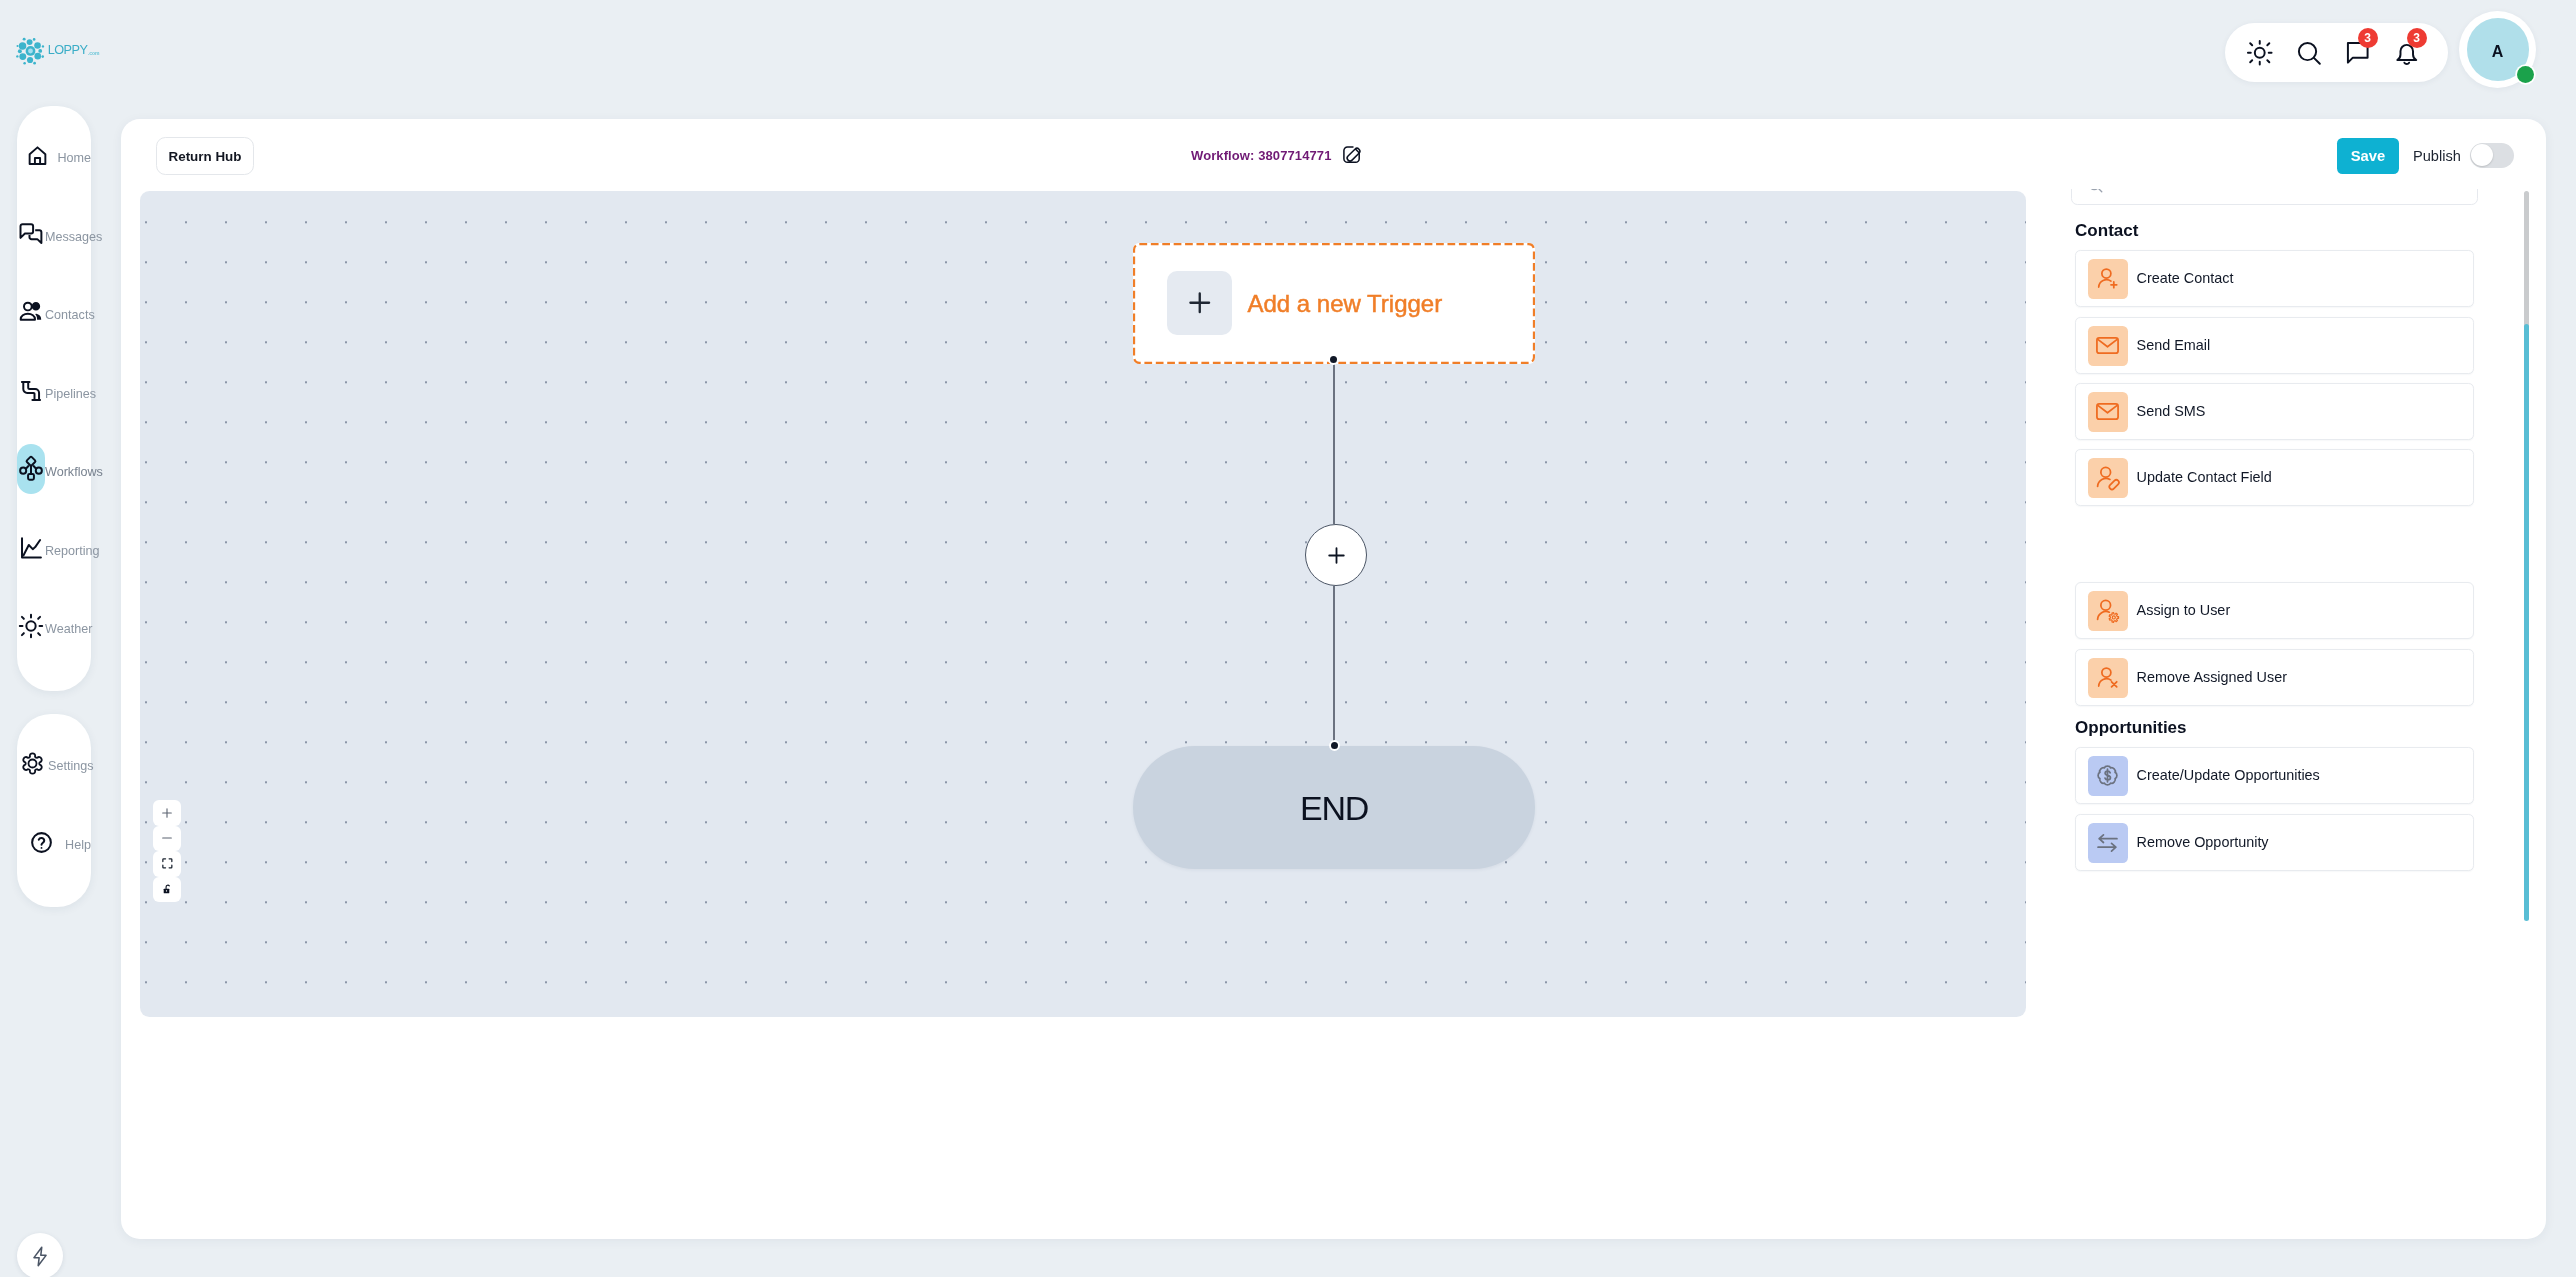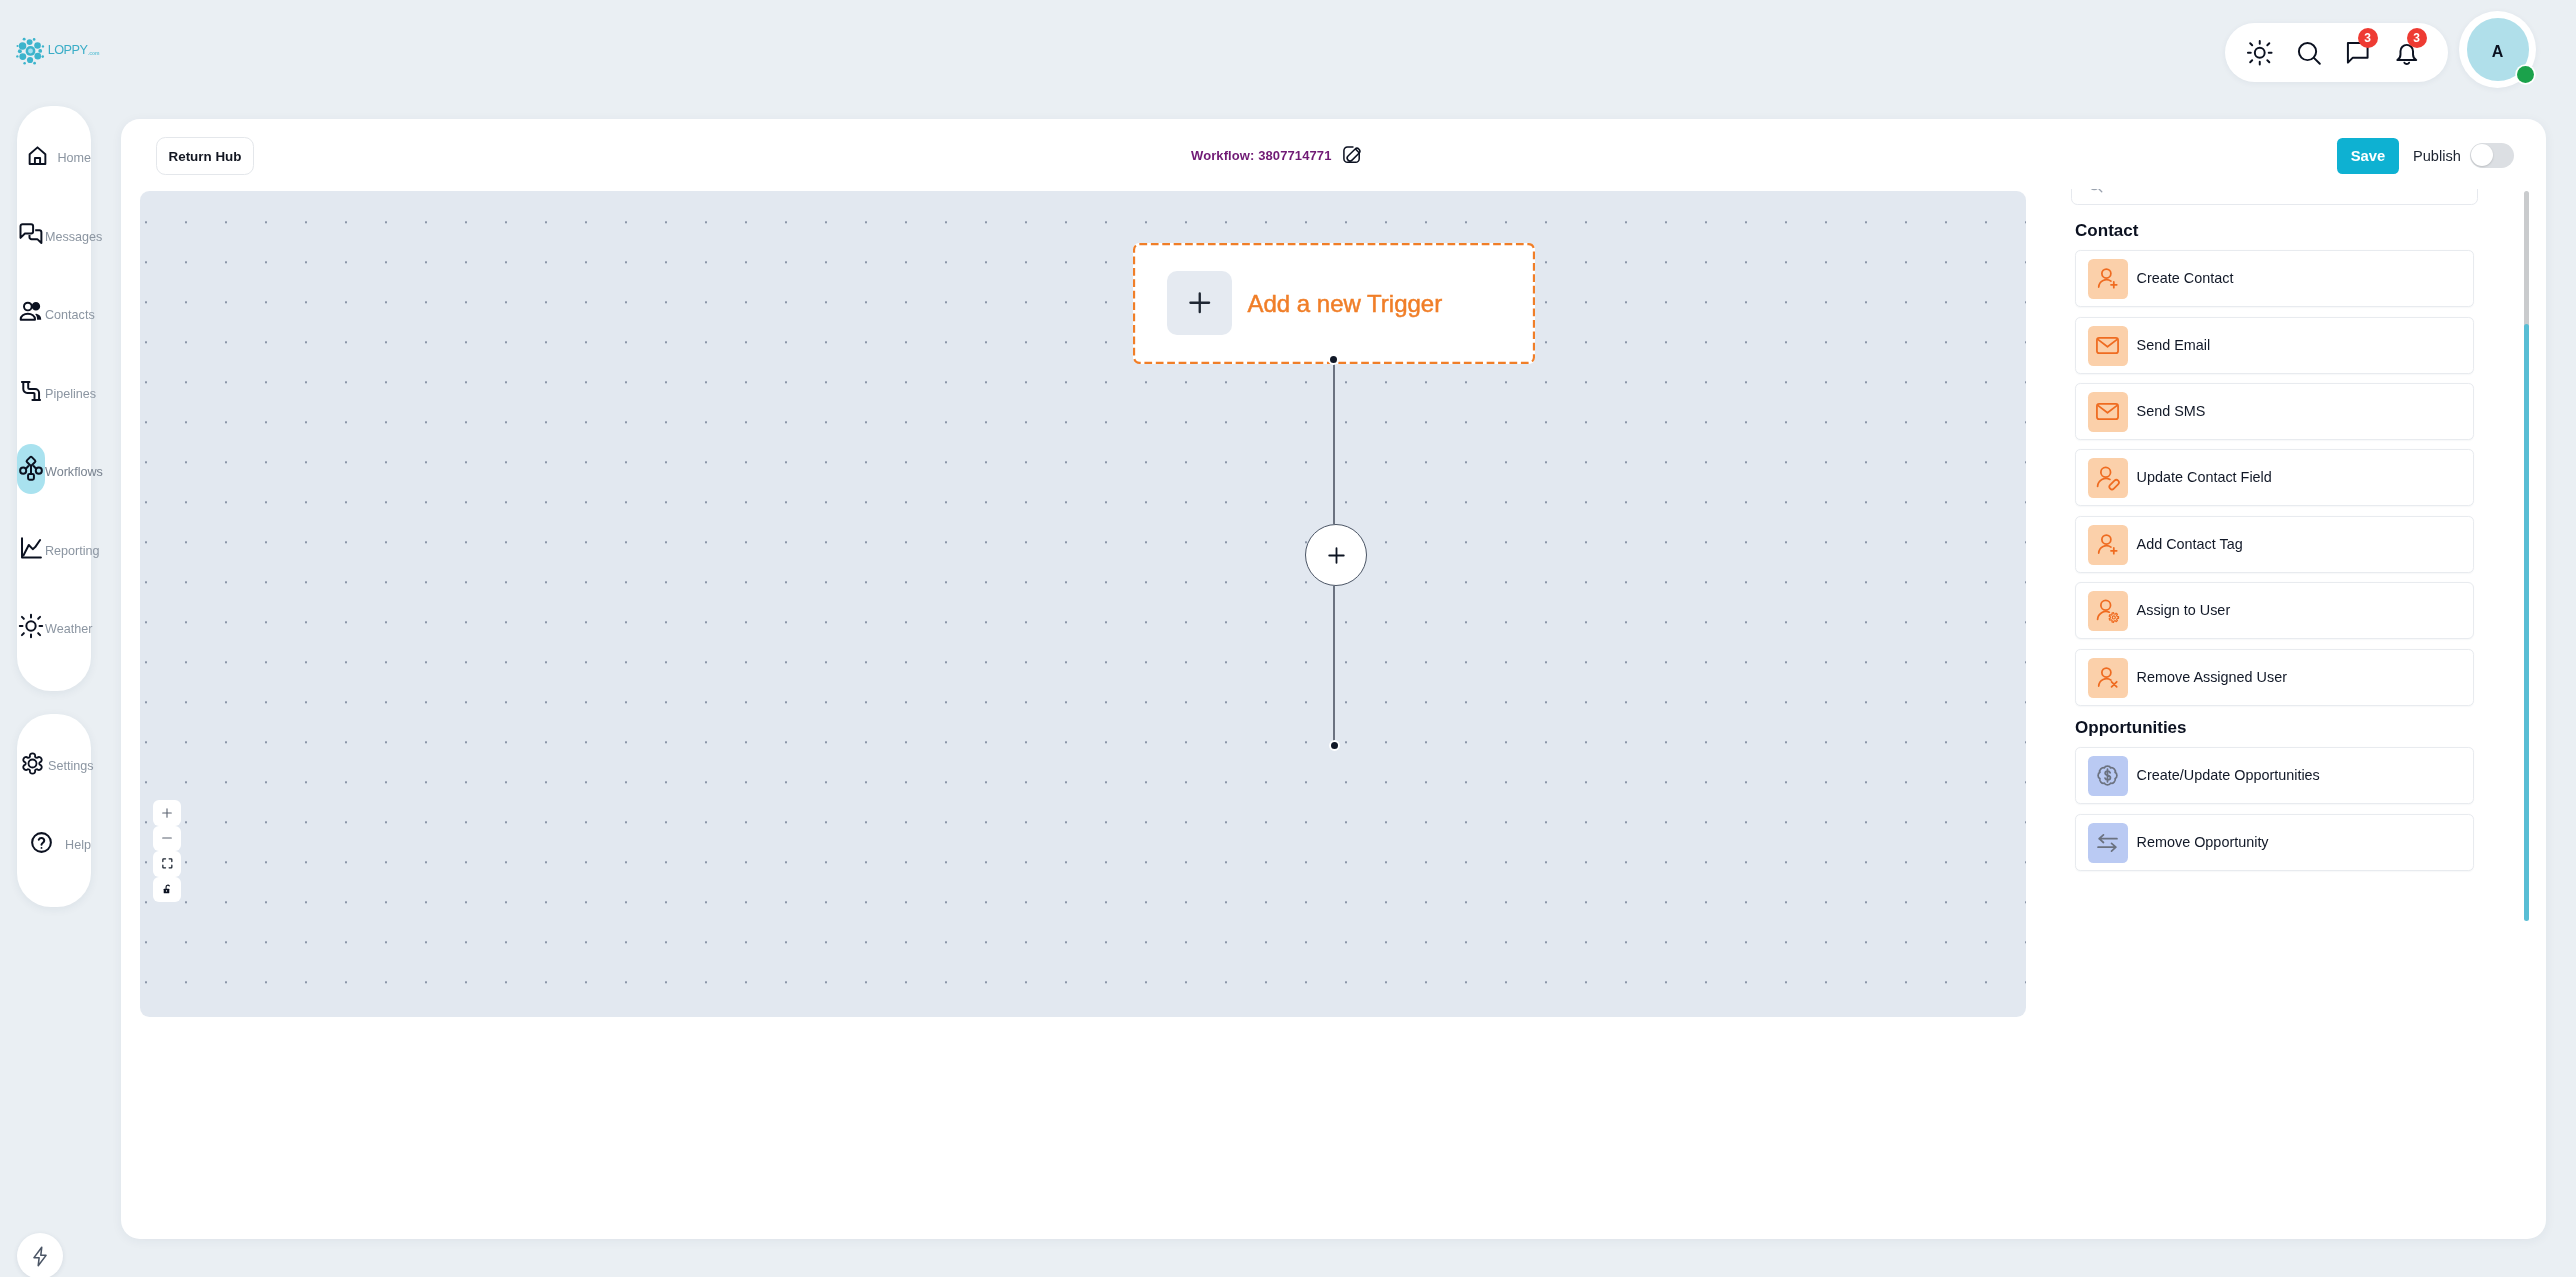--- a/index.html
+++ b/index.html
@@ -280,20 +280,23 @@
       </div>
       <div class="dot" style="left:1190px;top:165px;"></div>
       <div class="edge" style="left:1193px;top:168px;height:165px;"></div>
       <div class="addbtn" style="left:1165px;top:333px;">
         <svg width="23" height="23" viewBox="0 0 24 24" fill="none" stroke="#0d1422" stroke-width="1.9" stroke-linecap="round">
           <path d="M12 4.4v15.2M4.4 12h15.2"></path>
         </svg>
       </div>
       <div class="edge" style="left:1193px;top:395px;height:160px;"></div>
       <div class="dot" style="left:1191px;top:551px;"></div>
+      <div class="node-end" style="left:993px;top:555px;">
+        <span>END</span>
+      </div>
     </div>
 
     <div class="zoomctl">
       <div class="zc">
         <svg width="14" height="14" viewBox="0 0 24 24" fill="none" stroke="#5b6370" stroke-width="1.9" stroke-linecap="round">
             <path d="M12 4.6v14.8M4.6 12h14.8"></path>
           </svg>
       </div>
       <div class="zc">
         <svg width="14" height="14" viewBox="0 0 24 24" fill="none" stroke="#5b6370" stroke-width="1.9" stroke-linecap="round">
@@ -354,30 +357,20 @@
       </div>
       <div class="act-card" style="position:absolute;left:4.6px;top:260px;">
         <div class="act-ico orange">
           <svg width="27" height="27" viewBox="0 0 24 24" fill="none" stroke="#ef6b20" stroke-width="1.55" stroke-linecap="round" stroke-linejoin="round">
             <circle cx="10.4" cy="7.3" r="4.3"></circle>
             <path d="M3.2 19.9a7.5 7.5 0 0 1 11-6.2"></path>
             <rect x="12.9" y="16.05" width="10.0" height="4.6" rx="2.3" transform="rotate(-45 17.9 18.35)"></rect>
           </svg>
         </div>
         <div class="act-label">Update Contact Field</div>
-      </div>
-      <div class="act-card" style="position:absolute;left:4.6px;top:327px;">
-        <div class="act-ico orange">
-          <svg width="27" height="27" viewBox="0 0 24 24" fill="none" stroke="#ef6b20" stroke-width="1.55" stroke-linecap="round">
-            <circle cx="11" cy="7.6" r="4"></circle>
-            <path d="M4.2 19.6a6.9 6.9 0 0 1 10.9-5.3"></path>
-            <path d="M17.6 15.1v5.1M15.1 17.65h5.1"></path>
-          </svg>
-        </div>
-        <div class="act-label">Add Contact Tag</div>
       </div>
       <div class="act-card" style="position:absolute;left:4.6px;top:393px;border-radius:6px;">
         <div class="act-ico orange">
           <svg width="27" height="27" viewBox="0 0 24 24" fill="none" stroke="#ef6b20" stroke-width="1.55" stroke-linecap="round">
             <circle cx="10.4" cy="7.3" r="4.3"></circle>
             <path d="M3.2 19.9a7.5 7.5 0 0 1 10.4-6.4"></path>
             <path d="M 21.83 17.43 L 21.83 18.97 L 20.59 19.01 L 20.10 20.03 L 20.84 21.03 L 19.64 21.99 L 18.83 21.05 L 17.73 21.30 L 17.41 22.50 L 15.91 22.15 L 16.14 20.94 L 15.26 20.23 L 14.12 20.73 L 13.45 19.34 L 14.55 18.76 L 14.55 17.64 L 13.45 17.06 L 14.12 15.67 L 15.26 16.17 L 16.14 15.46 L 15.91 14.25 L 17.41 13.90 L 17.73 15.10 L 18.83 15.35 L 19.64 14.41 L 20.84 15.37 L 20.10 16.37 L 20.59 17.39 Z" stroke-linejoin="round" stroke-width="1.05"></path>
             <circle cx="17.6" cy="18.2" r="1.35" stroke-width="1.05"></circle>
           </svg>
         </div>

